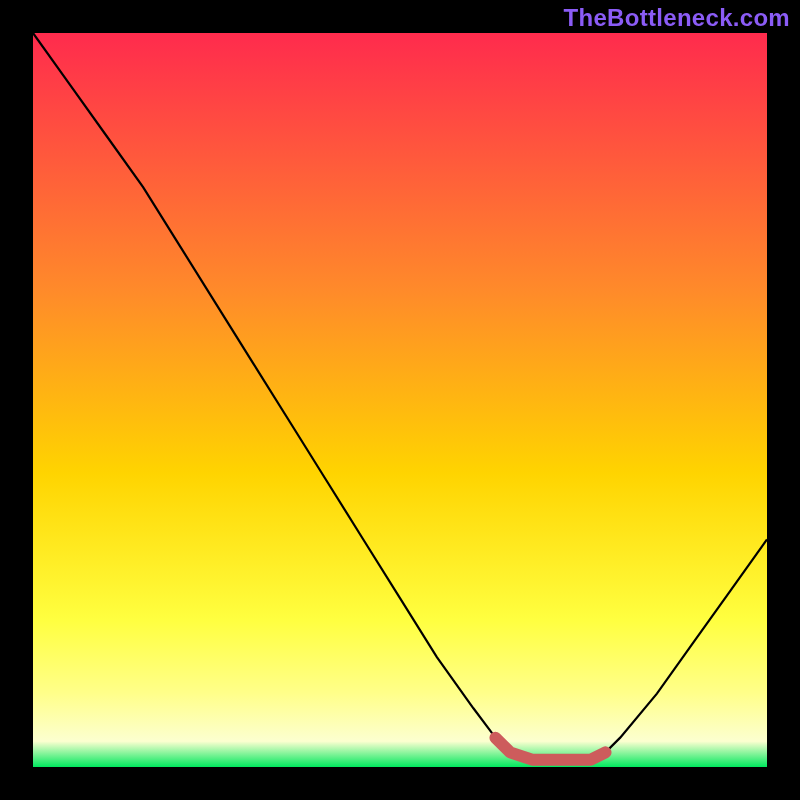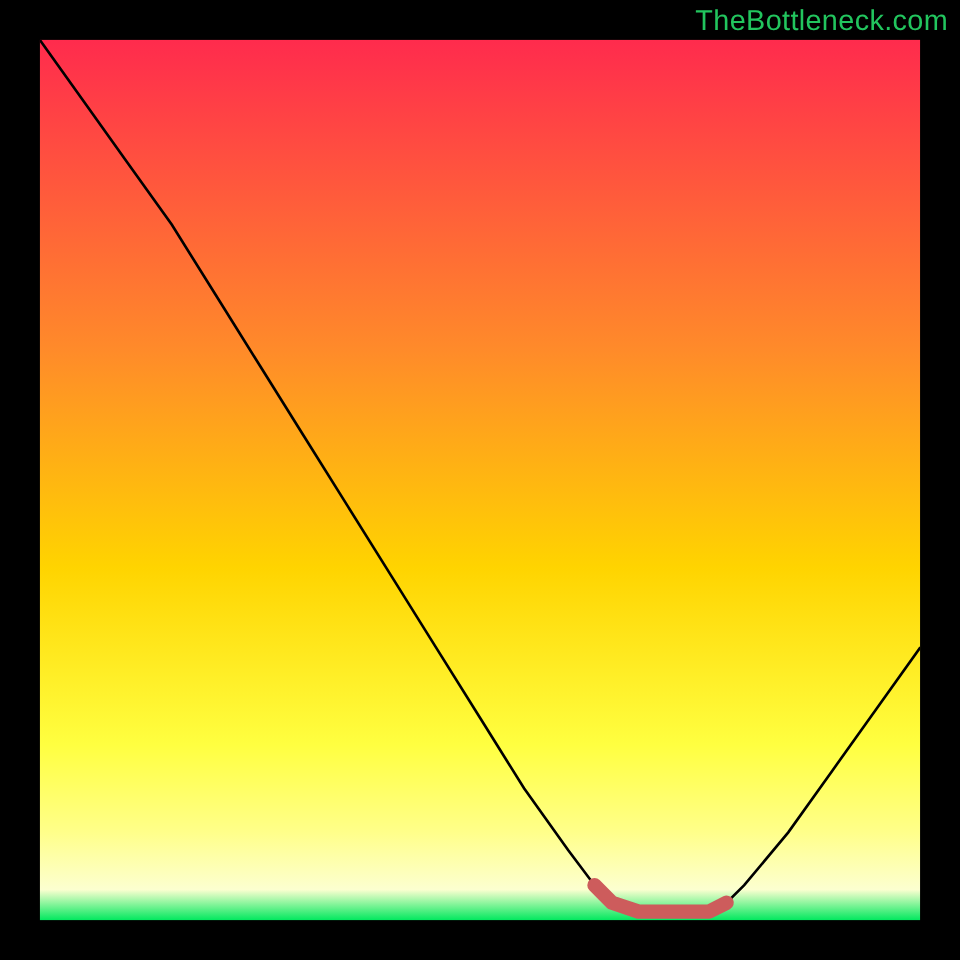--- a/index.html
+++ b/index.html
@@ -14,23 +14,23 @@
   .container {
     position: relative;
     width: 800px;
     height: 800px;
     background: #000;
   }
   .watermark {
     position: absolute;
     top: 4px;
     right: 10px;
-    color: #22c55e;
+    color: #8b5cf6;
     font-size: 24px;
-    font-weight: 400;
+    font-weight: 700;
     letter-spacing: 0.3px;
     z-index: 10;
   }
   .plot-area {
     position: absolute;
     left: 33px;
     top: 33px;
     width: 734px;
     height: 734px;
     overflow: hidden;

